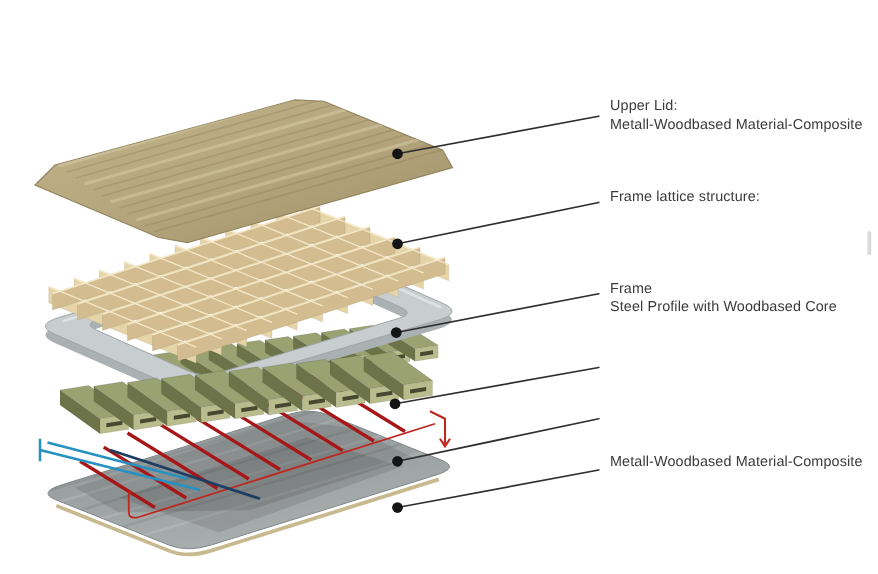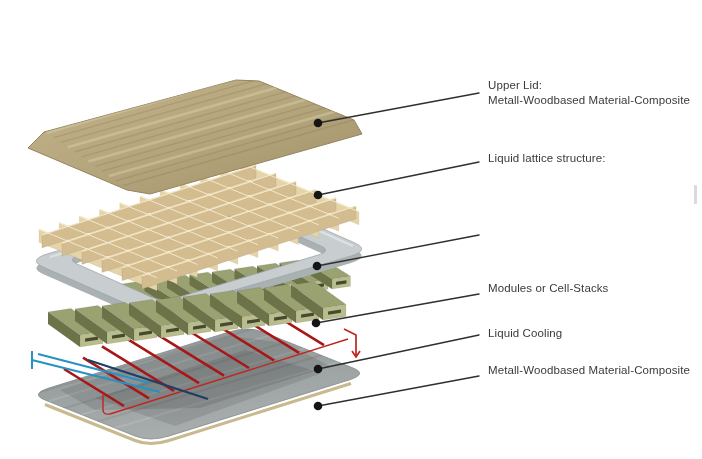--- a/index.html
+++ b/index.html
@@ -239,28 +239,24 @@
       <circle cx="318" cy="331" r="4.3" fill="#151515"></circle>
       <circle cx="318" cy="368" r="4.3" fill="#151515"></circle>
     </g>
   </svg>
 
   <div class="lbl" style="top:40px">
     <div>Upper Lid:</div>
     <div>Metall-Woodbased Material-Composite</div>
   </div>
   <div class="lbl" style="top:113px">
-    <div>Liquid lattice structure:</div>
+    <div>Frame lattice structure:</div>
   </div>
   <div class="lbl" style="top:186px">
-  </div>
-  <div class="lbl" style="top:243px">
-    <div>Modules or Cell-Stacks</div>
-  </div>
-  <div class="lbl" style="top:288px">
-    <div>Liquid Cooling</div>
+    <div>Frame</div>
+    <div>Steel Profile with Woodbased Core</div>
   </div>
   <div class="lbl" style="top:325px">
     <div>Metall-Woodbased Material-Composite</div>
   </div>
 
   <div class="edge-artifact"></div>
 </div>
 
 </body></html>

